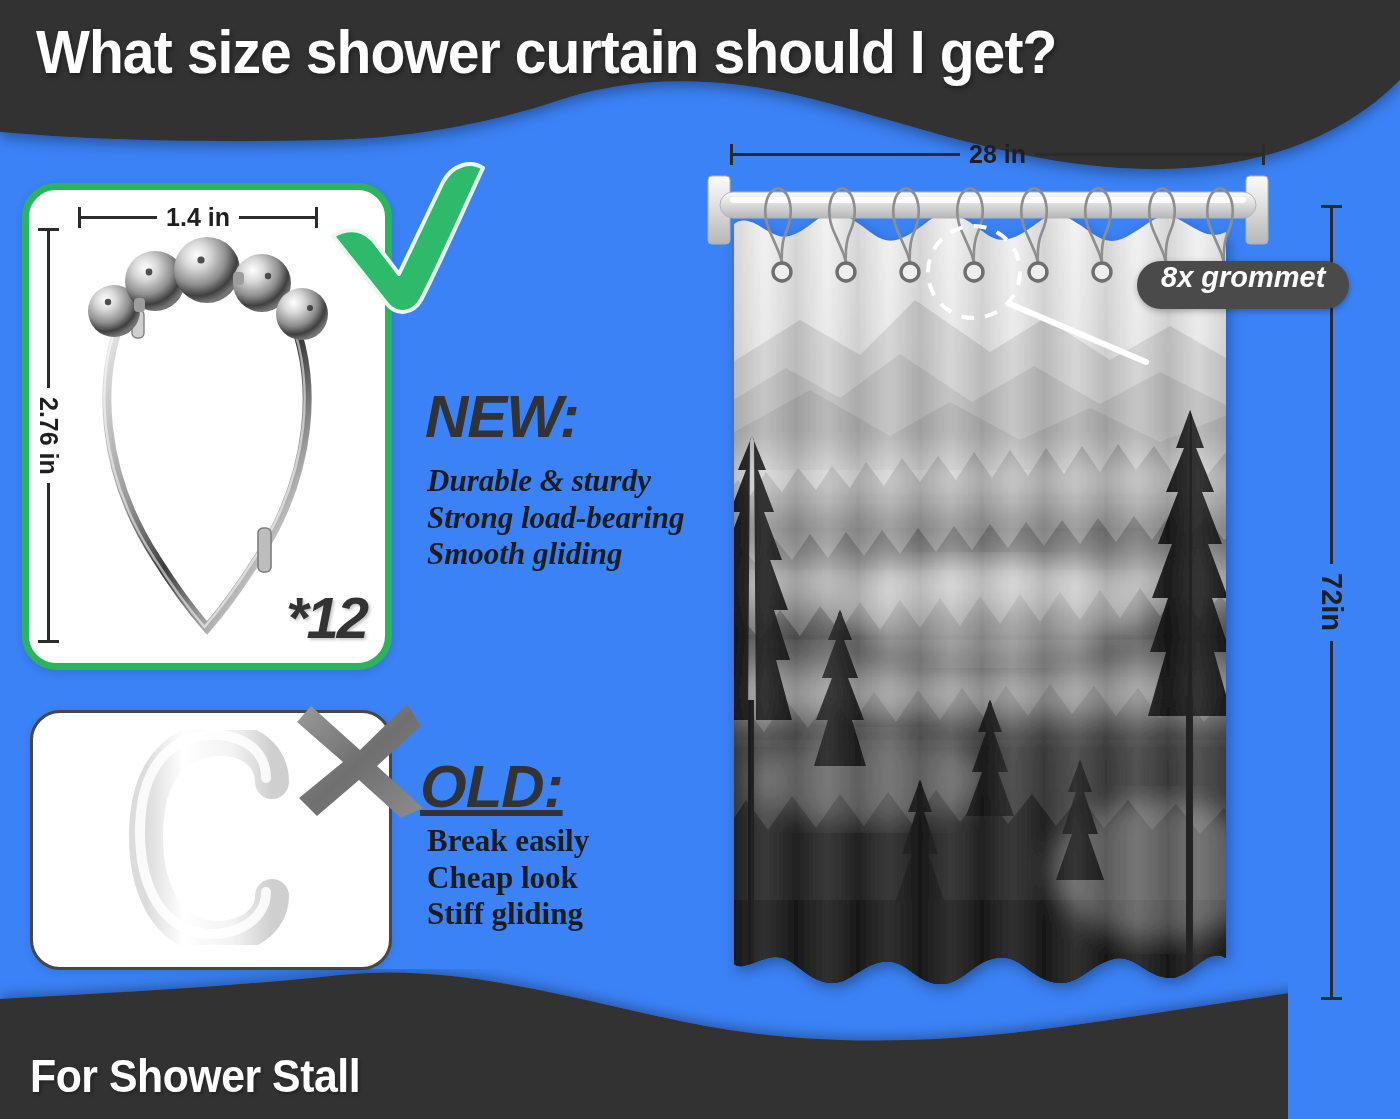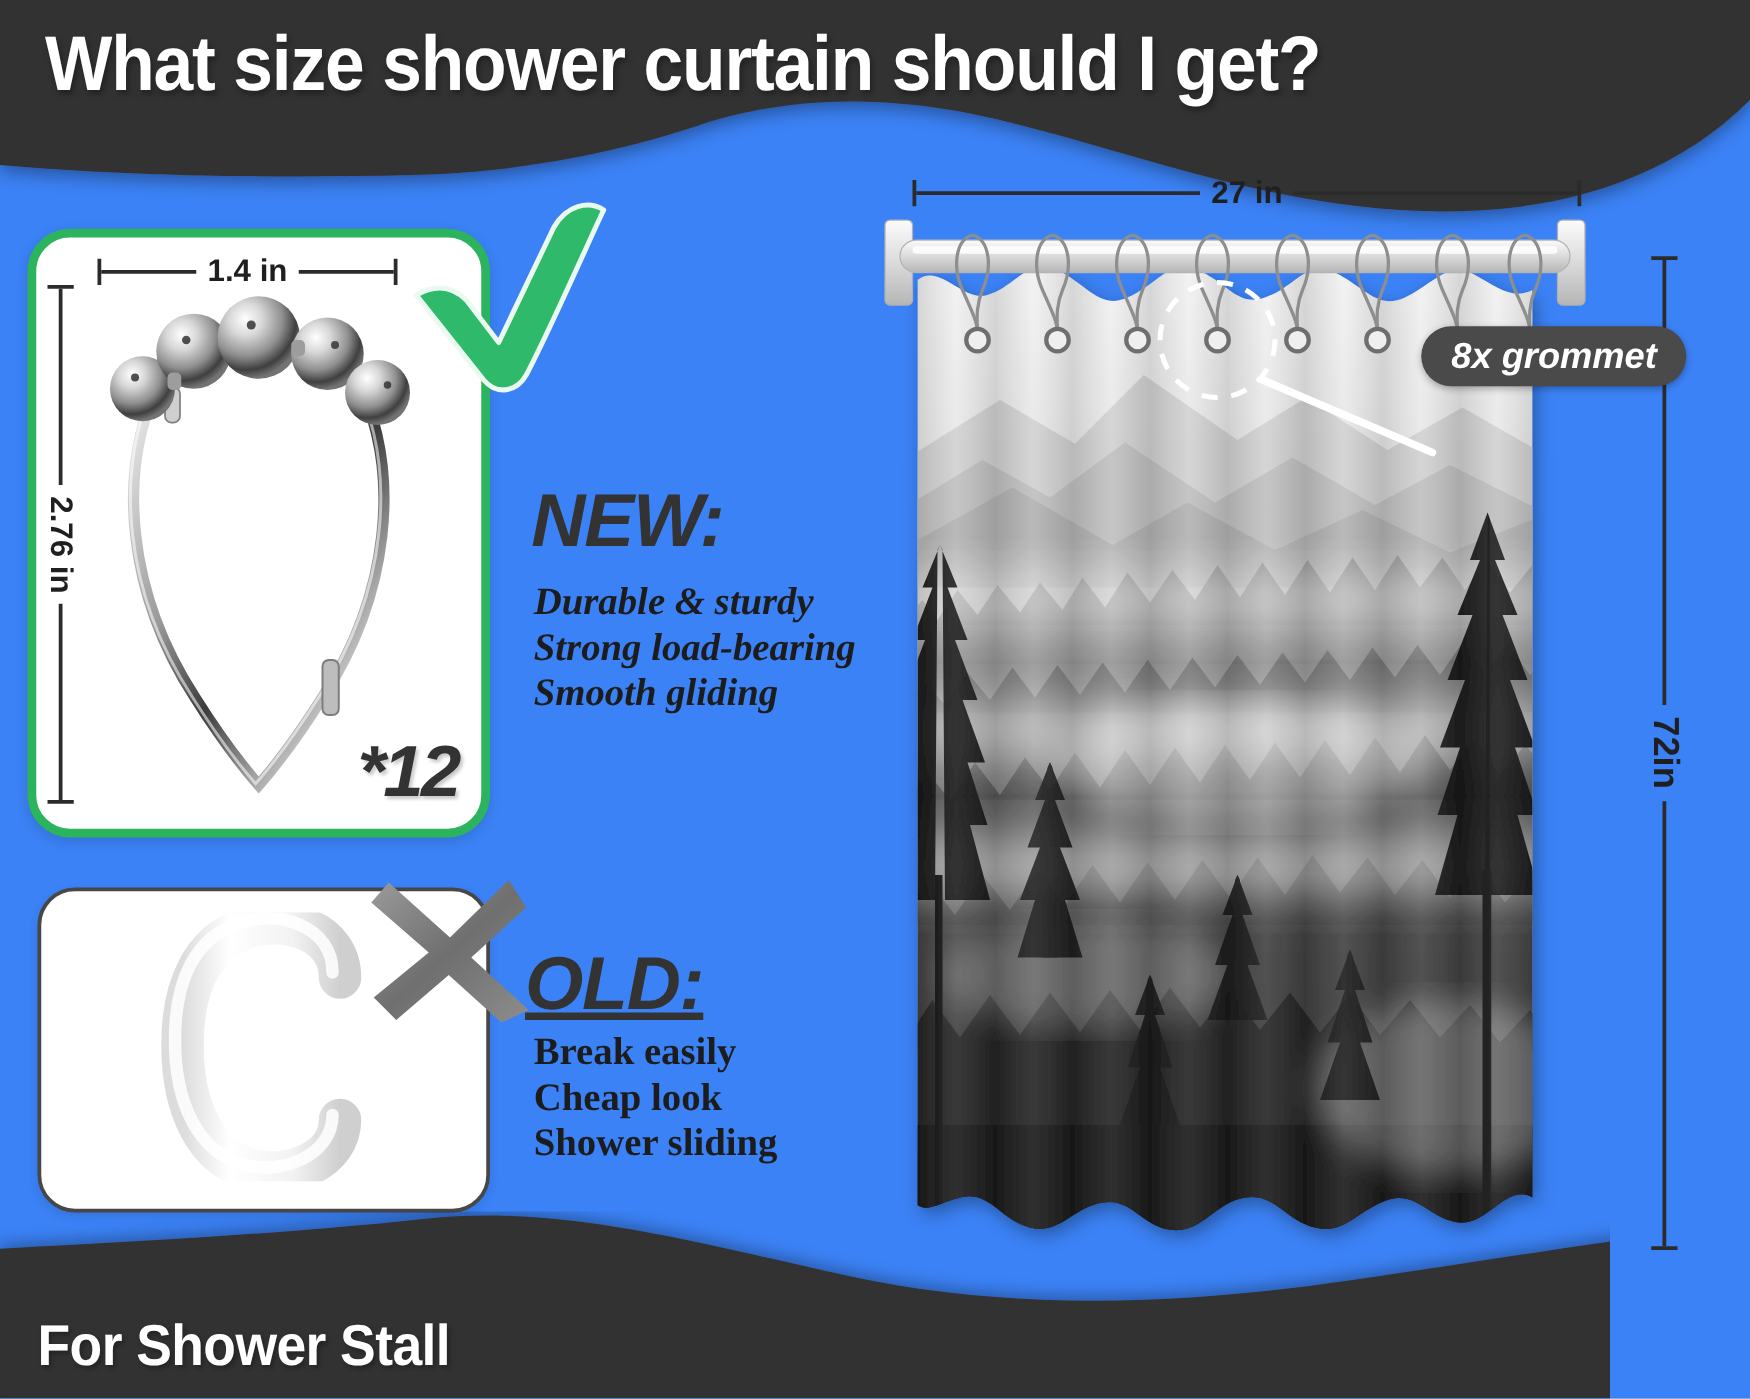--- a/index.html
+++ b/index.html
@@ -59,21 +59,21 @@
   .old-head{left:420px;top:752px;text-decoration:underline;}
   .old-bullets{left:427px;top:823px;}
 
   .xmark{position:absolute;left:295px;top:700px;width:130px;height:120px;}
 
   
   .scene{position:absolute;left:690px;top:140px;width:640px;height:880px;}
   .scene svg{position:absolute;left:0;top:0;}
 
   .pill{position:absolute;left:1137px;top:261px;height:48px;
-      background:#4a4a4a;border-radius:26px;display:flex;align-items:center;
+      background:#4a4a4a;border-radius:26px;display:flex;
       padding:0 24px;box-shadow:0 2px 6px rgba(0,0,0,.3);}
   .pill span{color:#fff;font-size:29px;font-weight:bold;font-style:italic;white-space:nowrap;}
 
   .dim-top{left:730px;top:140px;width:535px;}
   .dim-right{right:52px;top:205px;height:795px;}
   .dim-right .lbl{font-size:29px;}
 </style>
 </head>
 <body>
 
@@ -189,26 +189,26 @@
           <stop offset=".5" stop-color="#6f6f6f"></stop>
         <stop offset="1" stop-color="#8d8d8d"></stop>
       </linearGradient>
     </defs>
     <path d="M16,6 L65,50 L112,4 L126,26 L82,66 L128,108 L106,118 L64,80 L22,116 L4,98 L48,62 L2,22 Z" fill="url(#xg)"></path>
   </svg>
 
   <div class="head-word old-head">OLD:</div>
   <div class="bullets old-bullets">Break easily
 Cheap look
-Shower sliding</div>
+Stiff gliding</div>
 
   <div class="dim-h dim-top">
     <div class="tick"></div>
     <div class="bar"></div>
-    <div class="lbl">27 in</div>
+    <div class="lbl">28 in</div>
     <div class="bar"></div>
     <div class="tick"></div>
   </div>
 
   <div class="dim-v dim-right">
     <div class="tick"></div>
     <div class="bar"></div>
     <div class="lbl">72in</div>
     <div class="bar"></div>
     <div class="tick"></div>

